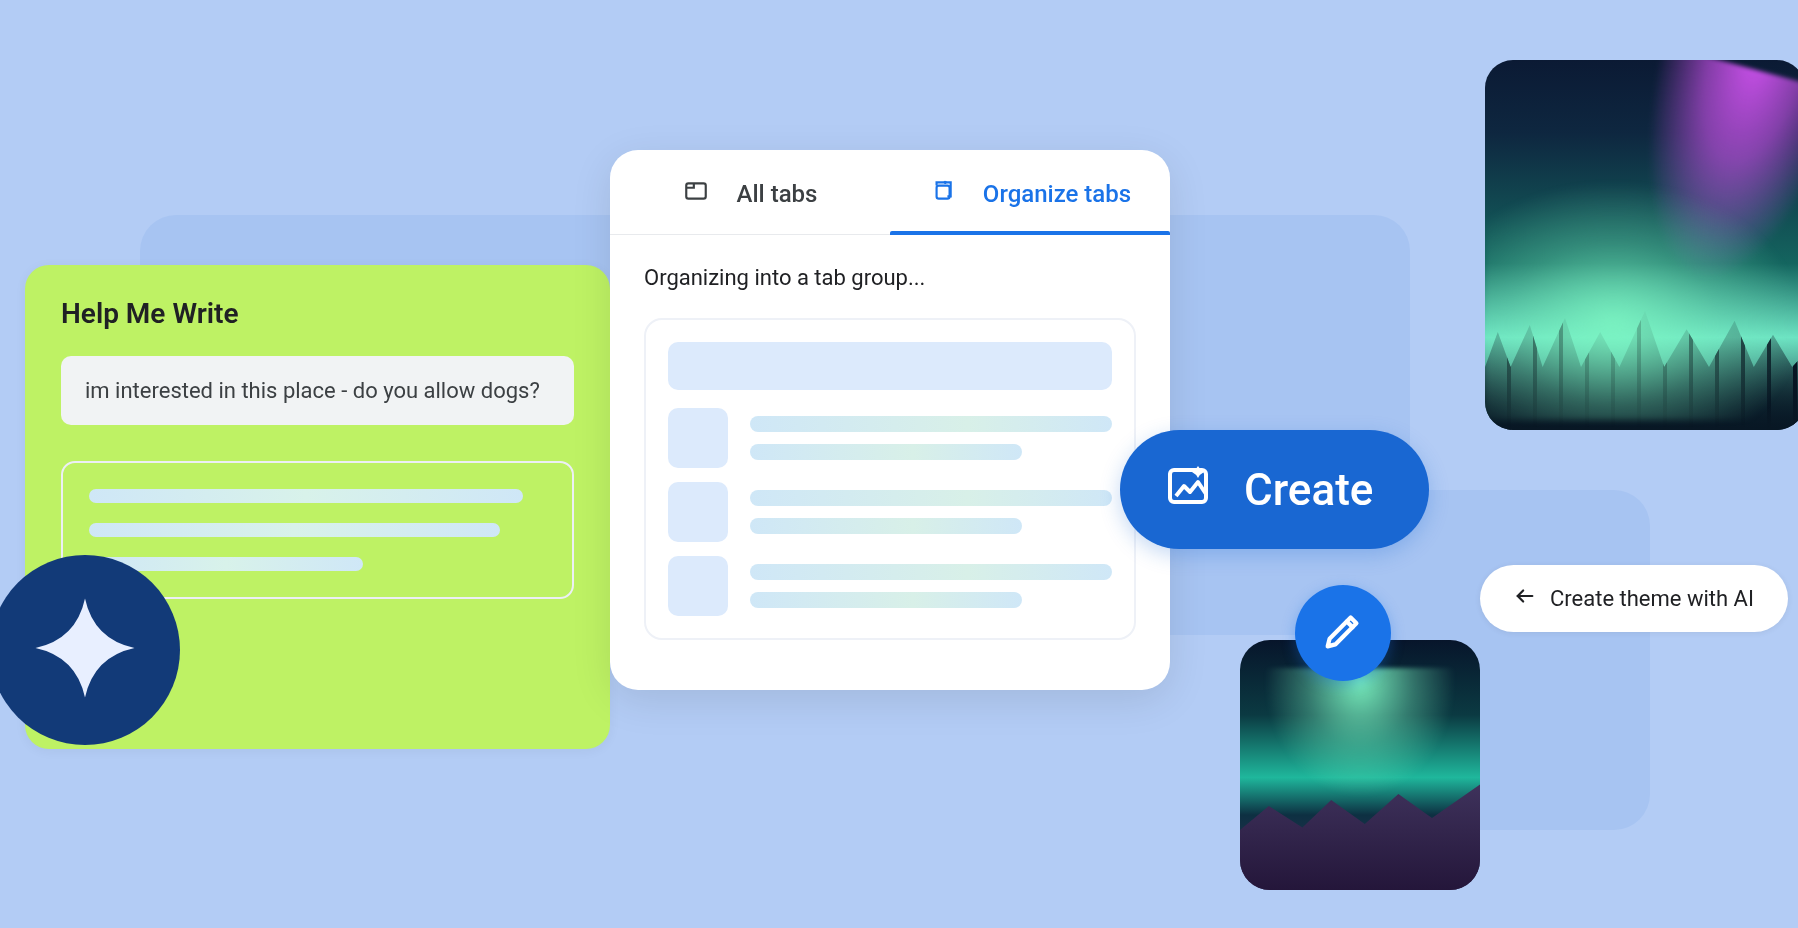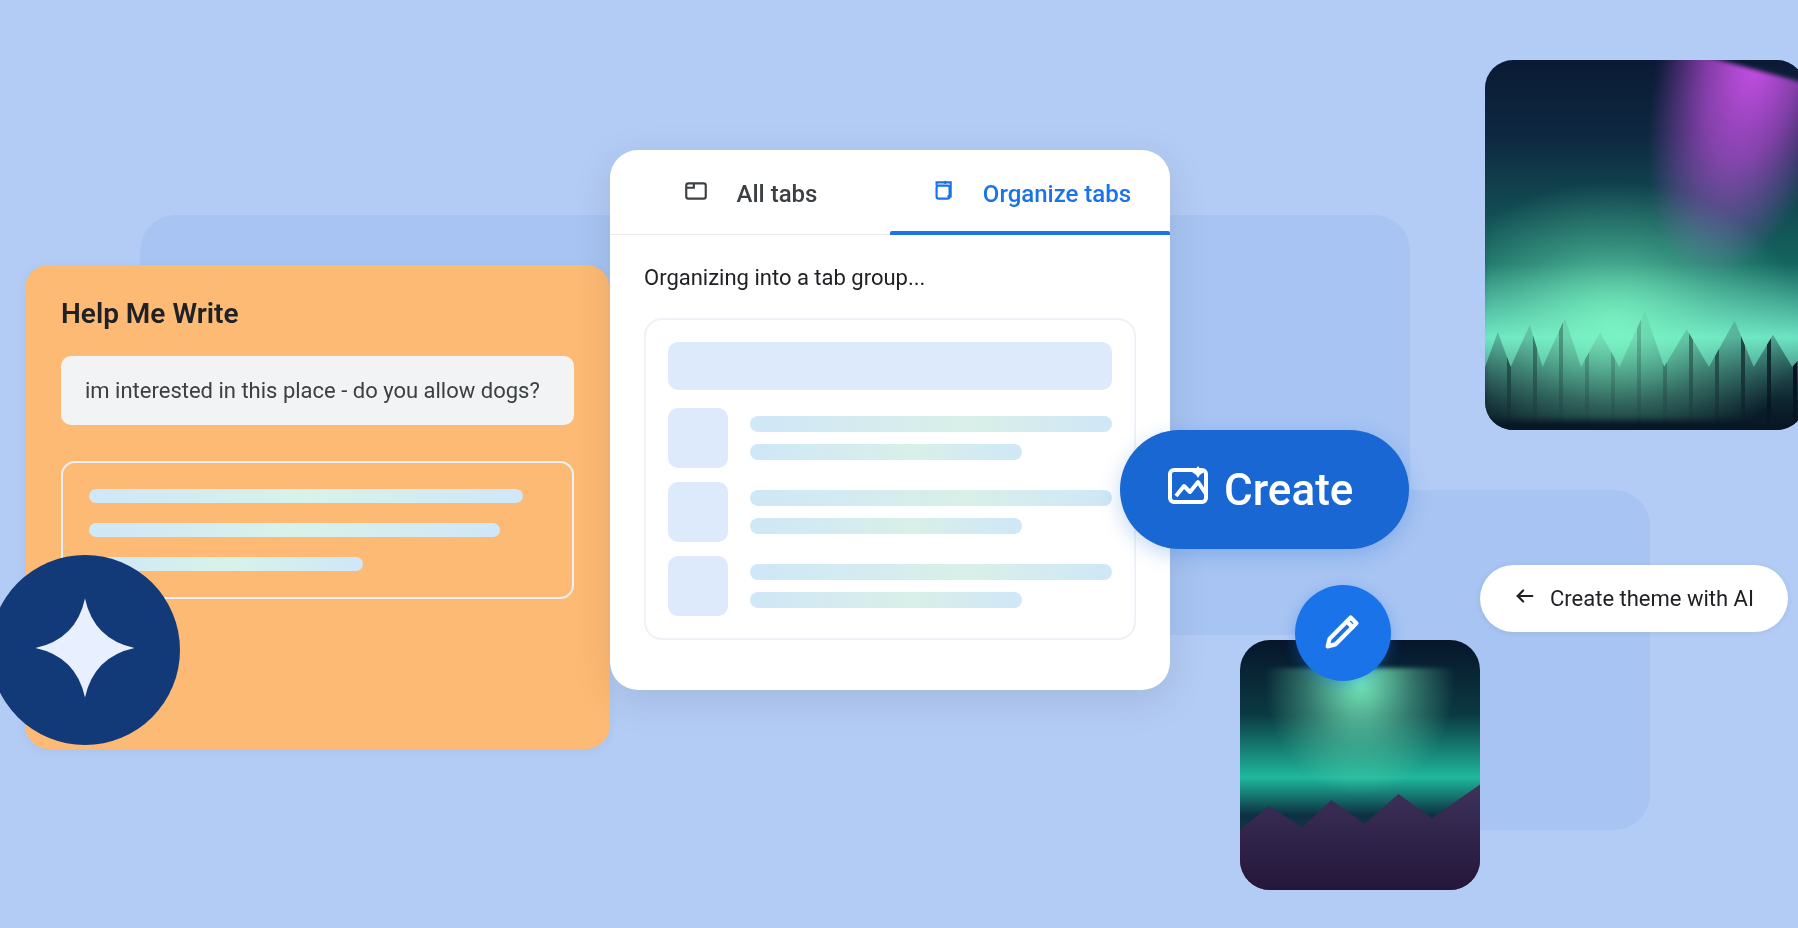--- a/index.html
+++ b/index.html
@@ -24,21 +24,21 @@
     width: 310px; height: 340px;
     background: #a7c4f2;
     border-radius: 36px;
   }
 
   
   .hmw-card {
     position: absolute;
     left: 25px; top: 265px;
     width: 585px;
-    background: #fdba74;
+    background: #bef264;
     border-radius: 24px;
     box-shadow: 0 2px 12px rgba(0,0,0,0.05);
     padding: 32px 36px 150px 36px;
   }
   .hmw-title {
     font-size: 28px;
     font-weight: 600;
     color: #202124;
     margin-bottom: 26px;
   }
@@ -157,21 +157,21 @@
   .skel-line.long  { width: 100%; }
 
   
   .create-btn {
     position: absolute;
     left: 1120px; top: 430px;
     background: #1967d2;
     color: #ffffff;
     display: flex;
     align-items: center;
-    gap: 12px;
+    gap: 32px;
     padding: 30px 56px 30px 44px;
     border-radius: 999px;
     font-size: 44px;
     font-weight: 500;
     box-shadow: 0 6px 20px rgba(25,103,210,0.25);
     cursor: pointer;
   }
   .create-btn svg { width: 48px; height: 48px; }
 
   

